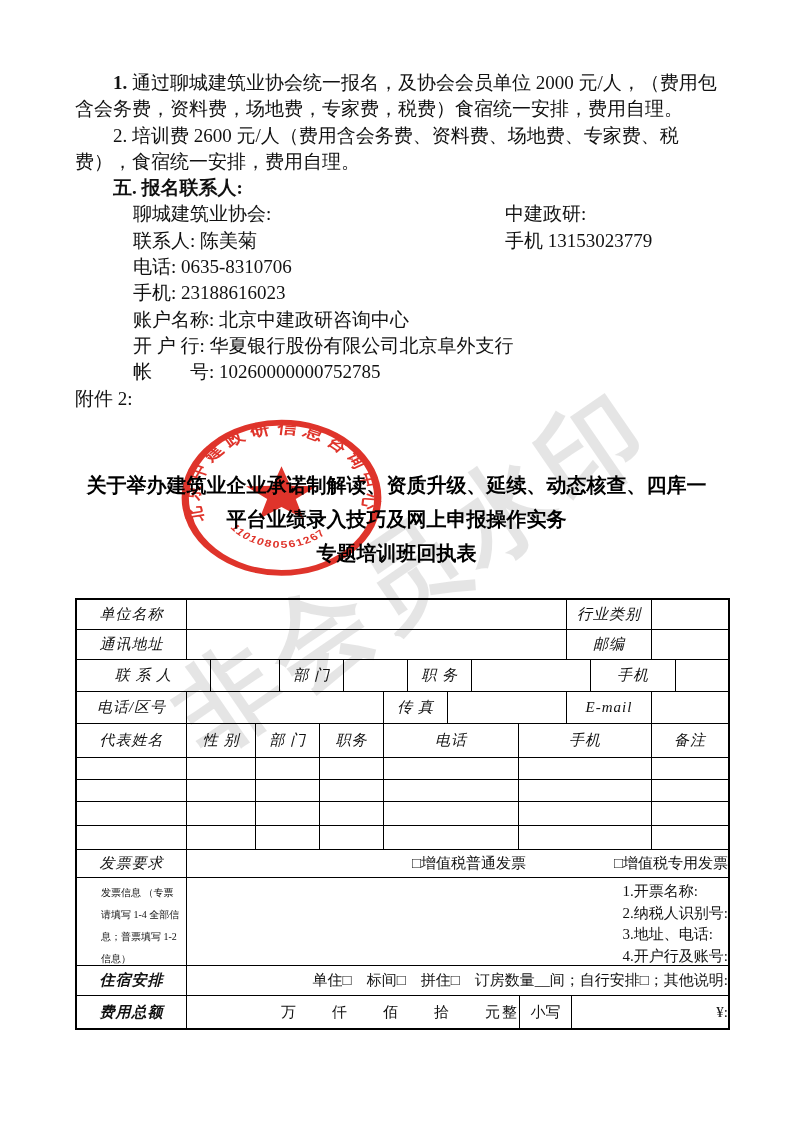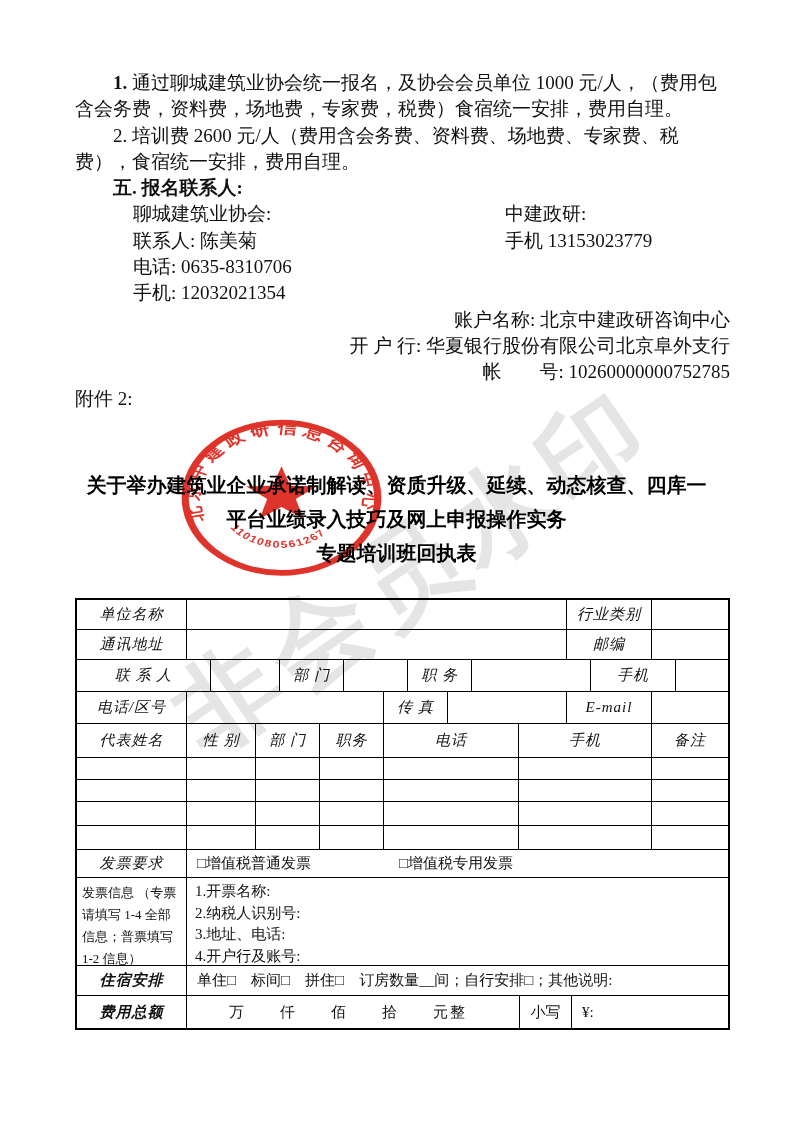--- a/index.html
+++ b/index.html
@@ -20,21 +20,21 @@
   
   .content{position:absolute;left:75px;top:70px;width:655px;z-index:1;
     font-size:19px;line-height:26.3px;}
   .content p{margin:0;}
   .para{text-indent:38px;}
   .sec-head{margin-left:38px !important;font-weight:bold;}
   .contacts{display:flex;padding-left:58px;}
   .c-left{width:372px;}
   .c-right{flex:1;}
   .bold-line{margin-left:38px !important;font-weight:bold;}
-  .bank{margin-left:58px !important;text-align:right;}
+  .bank{margin-left:58px !important;}
   .attach{margin-left:0 !important;}
   
   .title{position:absolute;left:69px;top:468px;width:655px;z-index:1;
     text-align:center;font-family:"Liberation Sans","DejaVu Sans",sans-serif;
     font-weight:bold;font-size:20px;line-height:34px;color:#000;}
   .title p{margin:0;}
   
   .stamp{
     position:absolute;left:178px;top:417px;z-index:2;
     transform:scale(1,0.78);transform-origin:top left;
@@ -45,49 +45,49 @@
     position:absolute;left:75px;top:598px;width:655px;z-index:1;
     border:2px solid #000;box-sizing:border-box;
     font-size:15px;background:transparent;
   }
   .trow{display:flex;border-bottom:1.5px solid #000;box-sizing:border-box;}
   .trow:last-child{border-bottom:none;}
   .cell{border-right:1.5px solid #000;box-sizing:border-box;
     display:flex;align-items:center;justify-content:center;
     overflow:hidden;}
   .cell.last{border-right:none;flex:1;}
-  .cell.lft{justify-content:flex-start;}
+  .cell.lft{justify-content:flex-end;}
   .lab{letter-spacing:1px;font-style:italic;}
   .lab-b{font-weight:bold;}
-  .inv-label{font-size:13px;line-height:22px;padding:4px 5px;display:block;}
+  .inv-label{font-size:10px;line-height:22px;padding:4px 5px;display:block;margin-left:19px;}
   .inv-lines{padding:3px 0 0 8px;display:block;}
   .inv-lines p{margin:0;line-height:21.5px;}
   .req-opt1{margin-left:10px;}
   .req-opt2{margin-left:88px;}
   .lodge{padding-left:10px;}
   .amount{padding-left:42px;letter-spacing:2px;}
   .yuan{padding-left:10px;}
 </style>
 </head>
 <body>
 
 <div class="page">
 
   <div class="watermark">非会员水印</div>
 
   <div class="content">
-    <p class="para"><b>1.</b><span> 通过聊城建筑业协会统一报名，及协会会员单位 1000 元/人，（费用包含会务费，资料费，场地费，专家费，税费）食宿统一安排，费用自理。</span></p>
+    <p class="para"><b>1.</b><span> 通过聊城建筑业协会统一报名，及协会会员单位 2000 元/人，（费用包含会务费，资料费，场地费，专家费，税费）食宿统一安排，费用自理。</span></p>
     <p class="para">2. 培训费 2600 元/人（费用含会务费、资料费、场地费、专家费、税费），食宿统一安排，费用自理。</p>
     <p class="sec-head">五. 报名联系人:</p>
     <div class="contacts">
       <div class="c-left">
         <p>聊城建筑业协会:</p>
         <p>联系人: 陈美菊</p>
         <p>电话: 0635-8310706</p>
-        <p>手机: 12032021354</p>
+        <p>手机: 23188616023</p>
       </div>
       <div class="c-right">
         <p>中建政研:</p>
         <p>手机 13153023779</p>
       </div>
     </div>
     <p class="bank">账户名称: 北京中建政研咨询中心</p>
     <p class="bank">开 户 行: 华夏银行股份有限公司北京阜外支行</p>
     <p class="bank">帐　　号: 10260000000752785</p>
     <p class="attach">附件 2:</p>

